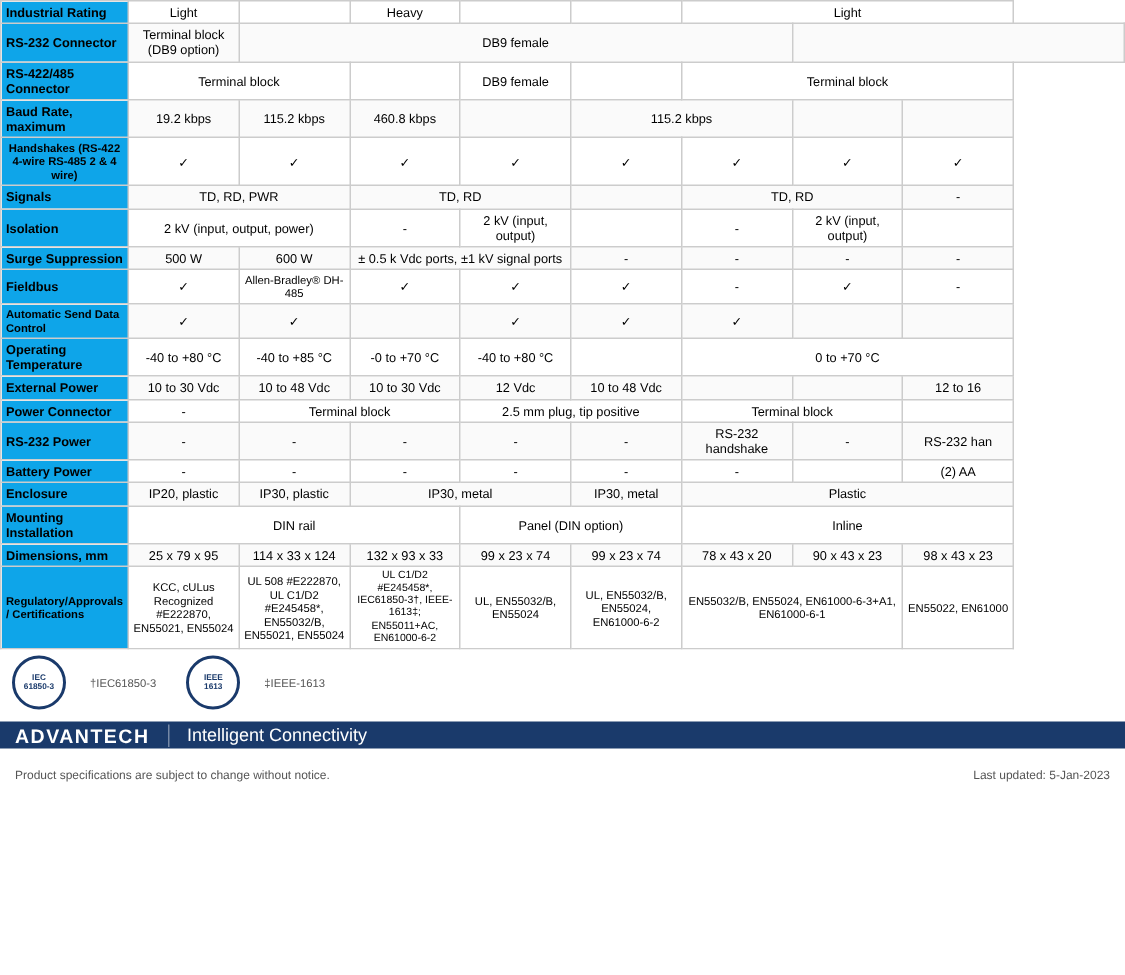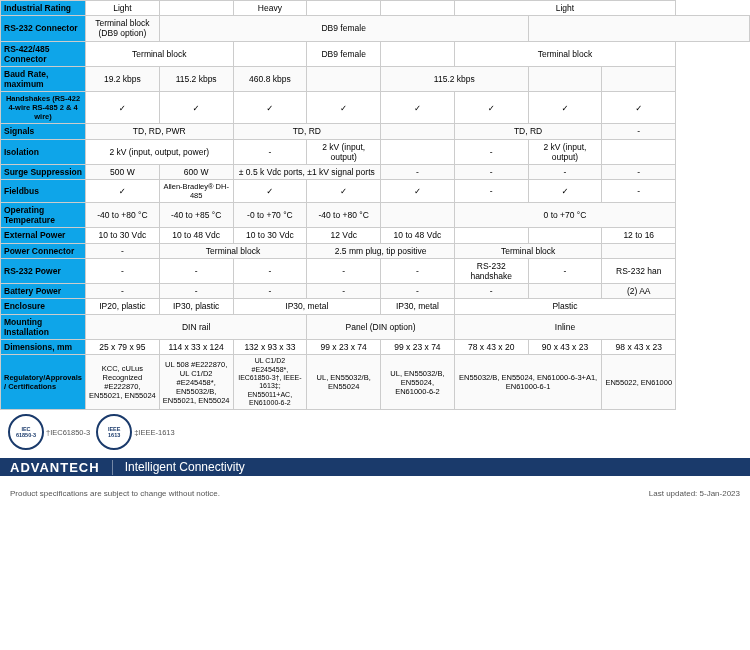--- a/index.html
+++ b/index.html
@@ -75,21 +75,21 @@
       justify-content: center;
       font-size: 6px;
       font-weight: bold;
       text-align: center;
       color: #1a3a6b;
       line-height: 1.1;
     }
     
     .cert-row {
       display: flex;
-      gap: 2px;
+      gap: 16px;
       padding: 4px 8px;
       align-items: center;
     }
   </style>
 </head>
 <body>
 
 <div class="table-container">
   <table>
     <tbody>
@@ -179,20 +179,31 @@
         <td class="check">✓</td>
         <td class="centered" style="font-size:7.5px;">Allen-Bradley® DH-485</td>
         <td class="check">✓</td>
         <td class="check">✓</td>
         <td class="check">✓</td>
         <td class="centered">-</td>
         <td class="check">✓</td>
         <td class="centered">-</td>
       </tr>
 
+      <tr>
+        <td class="row-label" style="font-size:7.5px;">Automatic Send Data Control</td>
+        <td class="check">✓</td>
+        <td class="check">✓</td>
+        <td class="centered"></td>
+        <td class="check">✓</td>
+        <td class="check">✓</td>
+        <td class="check">✓</td>
+        <td class="centered"></td>
+        <td class="centered"></td>
+      </tr>
 
       <tr>
         <td class="row-label">Operating Temperature</td>
         <td class="centered">-40 to +80 °C</td>
         <td class="centered">-40 to +85 °C</td>
         <td class="centered">-0 to +70 °C</td>
         <td class="centered" colspan="1">-40 to +80 °C</td>
         <td class="centered"></td>
         <td class="centered" colspan="3">0 to +70 °C</td>
       </tr>

